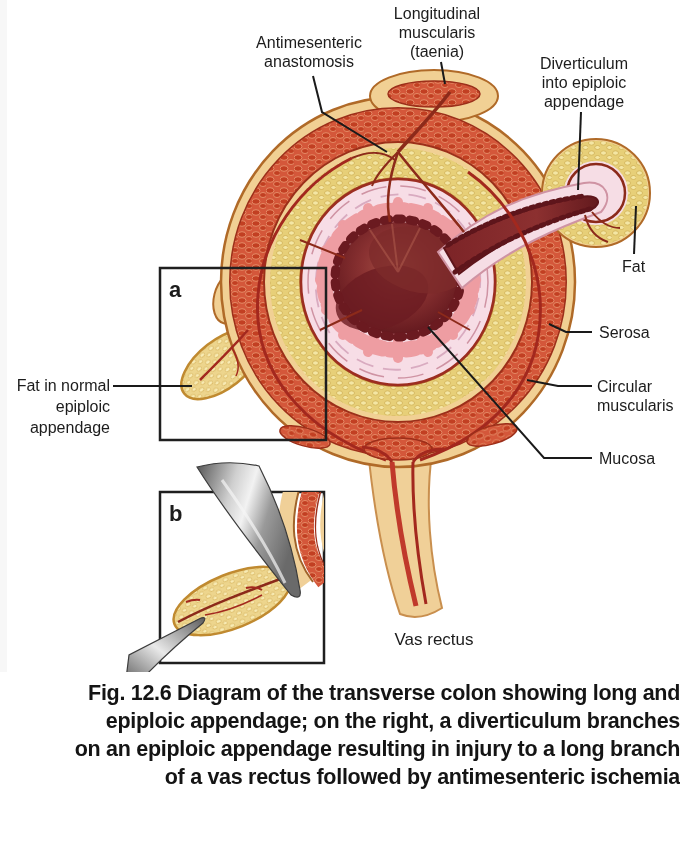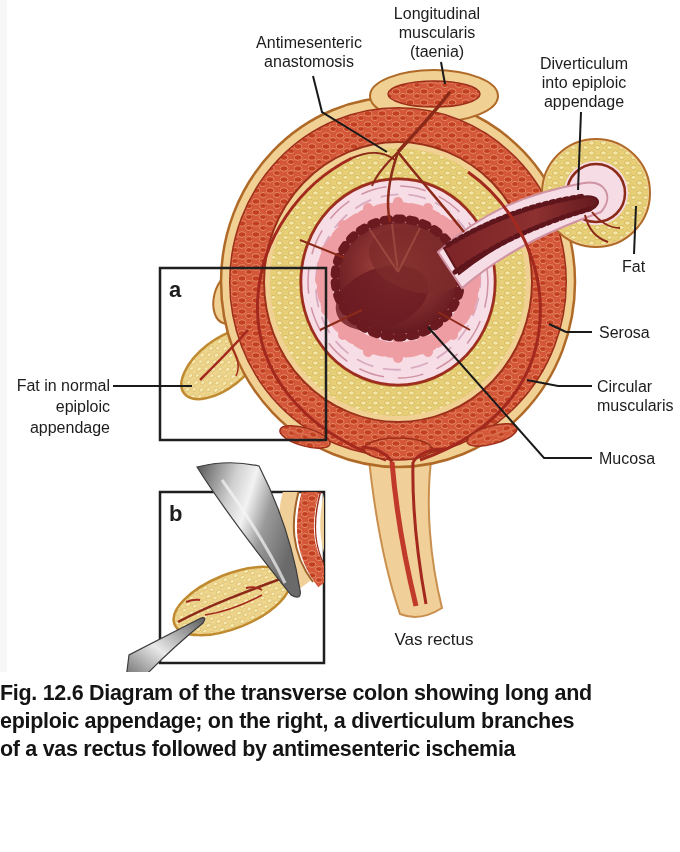--- a/index.html
+++ b/index.html
@@ -13,21 +13,21 @@
     position:absolute;left:0;top:0;width:7px;height:852px;
     background:#f3f3f3;opacity:.7;
   }
   .figure-area{position:absolute;left:0;top:0;width:680px;height:672px;}
   svg text{fill:#1c1c1c;font-family:"Liberation Sans","DejaVu Sans",sans-serif;}
   .lbl{font-size:16px;}
   .lbl-bold{font-size:22px;font-weight:bold;}
   .caption{
     position:absolute;left:0;top:672px;width:680px;height:180px;
     background:#ffffff;
-    text-align:left;
+    text-align:right;
     padding-top:7px;box-sizing:border-box;
     font-weight:bold;font-size:21.5px;line-height:28px;
     letter-spacing:-0.3px;color:#141414;
   }
   .caption div{white-space:nowrap;}
 </style>
 </head>
 <body>
 
 <div class="edge-strip"></div>
@@ -225,14 +225,15 @@
     <text x="110" y="433" text-anchor="end">appendage</text>
 
     <text x="434" y="645" text-anchor="middle" font-size="17">Vas rectus</text>
   </g>
 </svg>
 </div>
 
 <div class="caption">
   <div>Fig. 12.6 Diagram of the transverse colon showing long and</div>
   <div>epiploic appendage; on the right, a diverticulum branches</div>
+  <div>on an epiploic appendage resulting in injury to a long branch</div>
   <div>of a vas rectus followed by antimesenteric ischemia</div>
 </div>
 
 </body></html>

